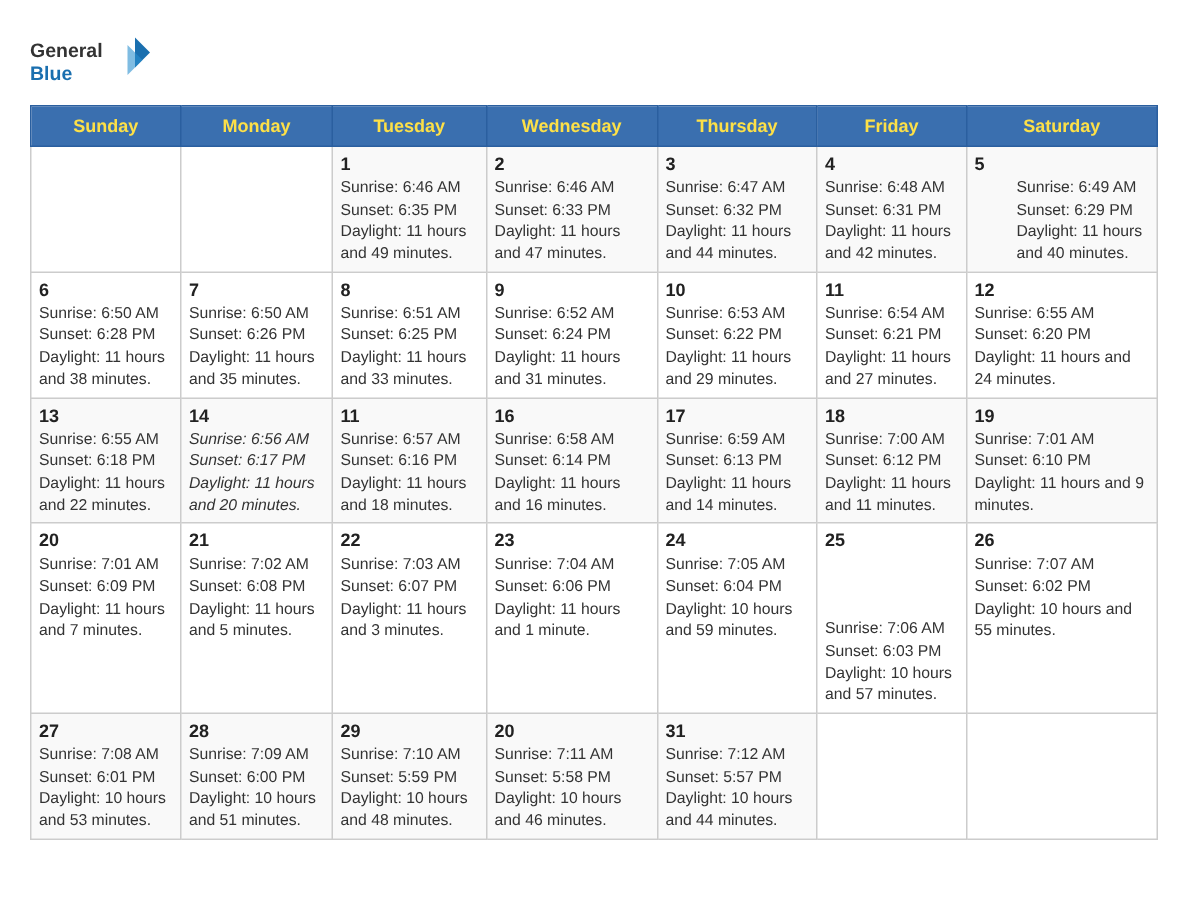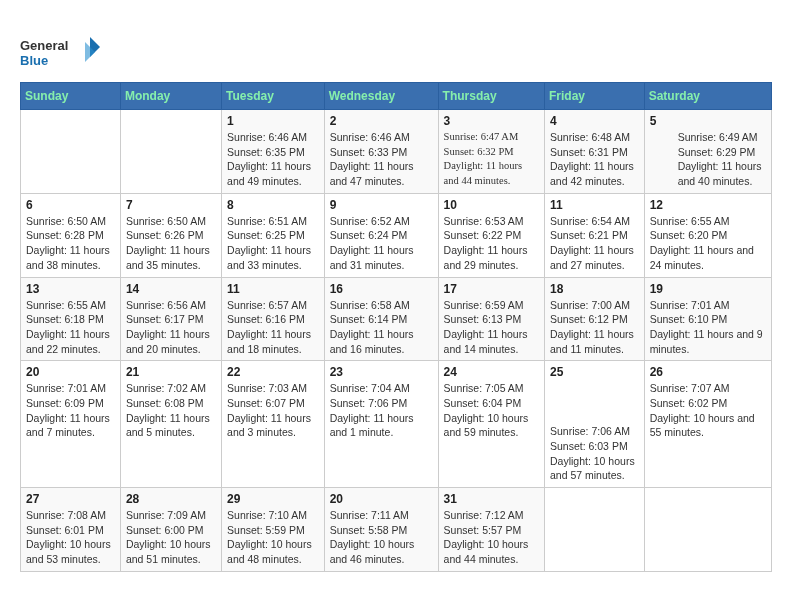--- a/index.html
+++ b/index.html
@@ -8,21 +8,20 @@
       background: #fff;
       width: 792px;
       min-height: 612px;
       padding: 20px;
     }
     .header {
       display: flex;
       justify-content: space-between;
       align-items: flex-end;
       margin-bottom: 10px;
-      margin-top: 12px;
     }
     .logo {
       display: flex;
       flex-direction: column;
       align-items: flex-start;
     }
     .title-block {
       text-align: right;
     }
     .title-block h1 {
@@ -35,23 +34,23 @@
       color: #555;
       font-weight: normal;
     }
     table {
       width: 100%;
       border-collapse: collapse;
       font-size: 11px;
     }
     thead tr th {
       background-color: #3a6faf;
-      color: #86efac;
+      color: #fde047;
       padding: 6px 4px;
-      text-align: left;
+      text-align: center;
       font-size: 12px;
       font-weight: bold;
       border: 1px solid #2a5f9f;
     }
     tbody tr td {
       border: 1px solid #ccc;
       padding: 4px 5px;
       vertical-align: top;
       background: #fff;
       min-height: 75px;
@@ -117,21 +116,21 @@
 Daylight: 11 hours and 49 minutes.</div>
         </td>
         <td>
           <span class="day-num">2</span>
           <div class="day-detail" style="white-space: pre-line;">Sunrise: 6:46 AM
 Sunset: 6:33 PM
 Daylight: 11 hours and 47 minutes.</div>
         </td>
         <td>
           <span class="day-num">3</span>
-          <div class="day-detail" style="white-space: pre-line; font-family: Liberation Serif, serif;">Sunrise: 6:47 AM
+          <div class="day-detail" style="white-space: pre-line;">Sunrise: 6:47 AM
 Sunset: 6:32 PM
 Daylight: 11 hours and 44 minutes.</div>
         </td>
         <td>
           <span class="day-num">4</span>
           <div class="day-detail" style="white-space: pre-line;">Sunrise: 6:48 AM
 Sunset: 6:31 PM
 Daylight: 11 hours and 42 minutes.</div>
         </td>
         <td>
@@ -187,21 +186,21 @@
       </tr>
       <tr>
         <td>
           <span class="day-num">13</span>
           <div class="day-detail" style="white-space: pre-line;">Sunrise: 6:55 AM
 Sunset: 6:18 PM
 Daylight: 11 hours and 22 minutes.</div>
         </td>
         <td>
           <span class="day-num">14</span>
-          <div class="day-detail" style="white-space: pre-line;">Sunrise: 6:56 AM
+          <div class="day-detail" style="white-space: pre-line; font-style: italic;">Sunrise: 6:56 AM
 Sunset: 6:17 PM
 Daylight: 11 hours and 20 minutes.</div>
         </td>
         <td>
           <span class="day-num">11</span>
           <div class="day-detail" style="white-space: pre-line;">Sunrise: 6:57 AM
 Sunset: 6:16 PM
 Daylight: 11 hours and 18 minutes.</div>
         </td>
         <td>
@@ -244,21 +243,21 @@
         </td>
         <td>
           <span class="day-num">22</span>
           <div class="day-detail" style="white-space: pre-line;">Sunrise: 7:03 AM
 Sunset: 6:07 PM
 Daylight: 11 hours and 3 minutes.</div>
         </td>
         <td>
           <span class="day-num">23</span>
           <div class="day-detail" style="white-space: pre-line;">Sunrise: 7:04 AM
-Sunset: 7:06 PM
+Sunset: 6:06 PM
 Daylight: 11 hours and 1 minute.</div>
         </td>
         <td>
           <span class="day-num">24</span>
           <div class="day-detail" style="white-space: pre-line;">Sunrise: 7:05 AM
 Sunset: 6:04 PM
 Daylight: 10 hours and 59 minutes.</div>
         </td>
         <td>
           <span class="day-num">25</span>

